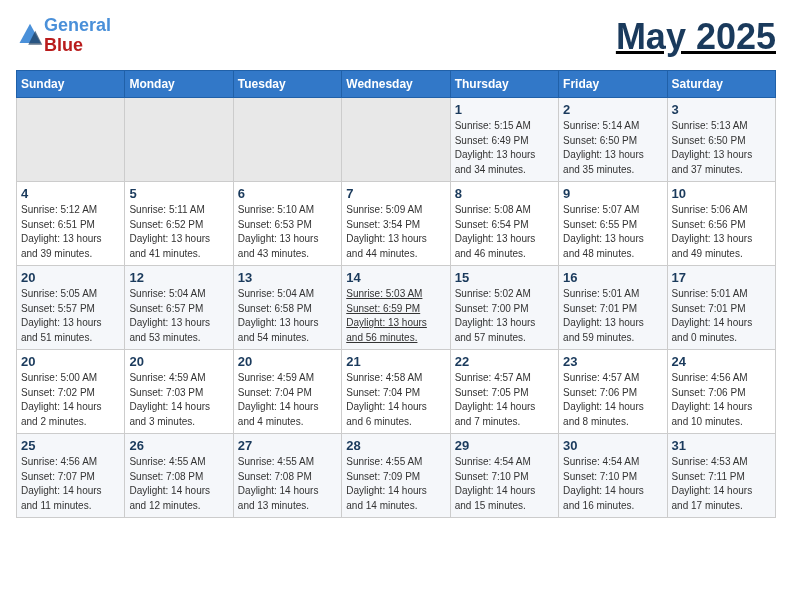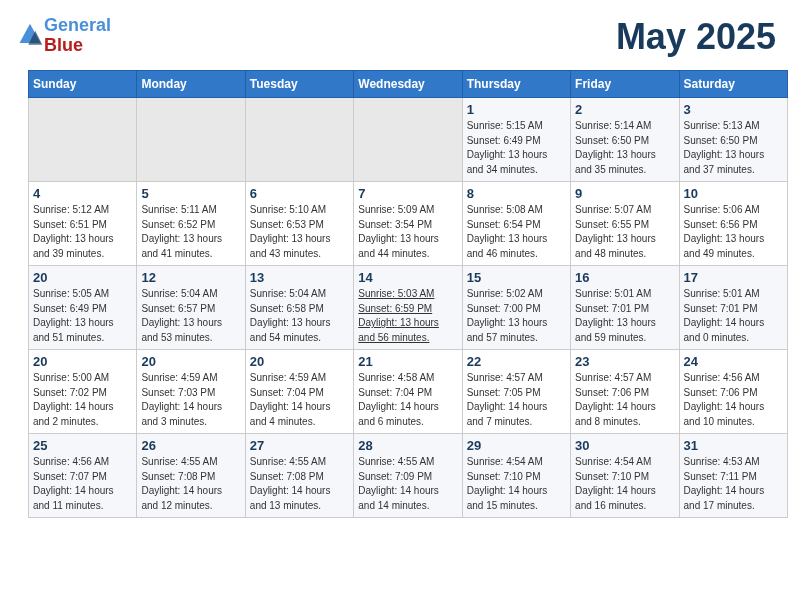--- a/index.html
+++ b/index.html
@@ -28,35 +28,35 @@
     }
     .logo-text span {
       color: #4a90d9;
     }
     .logo-icon {
       width: 28px;
       height: 28px;
     }
     .title-area {
       text-align: right;
+      text-decoration: underline;
     }
     .calendar-title {
       font-size: 36px;
       font-weight: bold;
       color: #1a3a5c;
     }
     .calendar-subtitle {
       font-size: 16px;
       color: #333;
     }
     table {
       width: 100%;
       border-collapse: collapse;
       font-size: 10.5px;
-      margin-left: 12px;
     }
     thead tr th {
       background-color: #3278c8;
       color: #fff;
       padding: 6px 4px;
       text-align: left;
       font-size: 12px;
       font-weight: bold;
       border: 1px solid #2060a8;
     }
@@ -187,21 +187,21 @@
           <span class="day-number">10</span>
           <div class="day-info" style="white-space: pre-line;">Sunrise: 5:06 AM
 Sunset: 6:56 PM
 Daylight: 13 hours and 49 minutes.</div>
         </td>
       </tr>
       <tr>
         <td>
           <span class="day-number">20</span>
           <div class="day-info" style="white-space: pre-line;">Sunrise: 5:05 AM
-Sunset: 6:49 PM
+Sunset: 5:57 PM
 Daylight: 13 hours and 51 minutes.</div>
         </td>
         <td>
           <span class="day-number">12</span>
           <div class="day-info" style="white-space: pre-line;">Sunrise: 5:04 AM
 Sunset: 6:57 PM
 Daylight: 13 hours and 53 minutes.</div>
         </td>
         <td>
           <span class="day-number">13</span>

